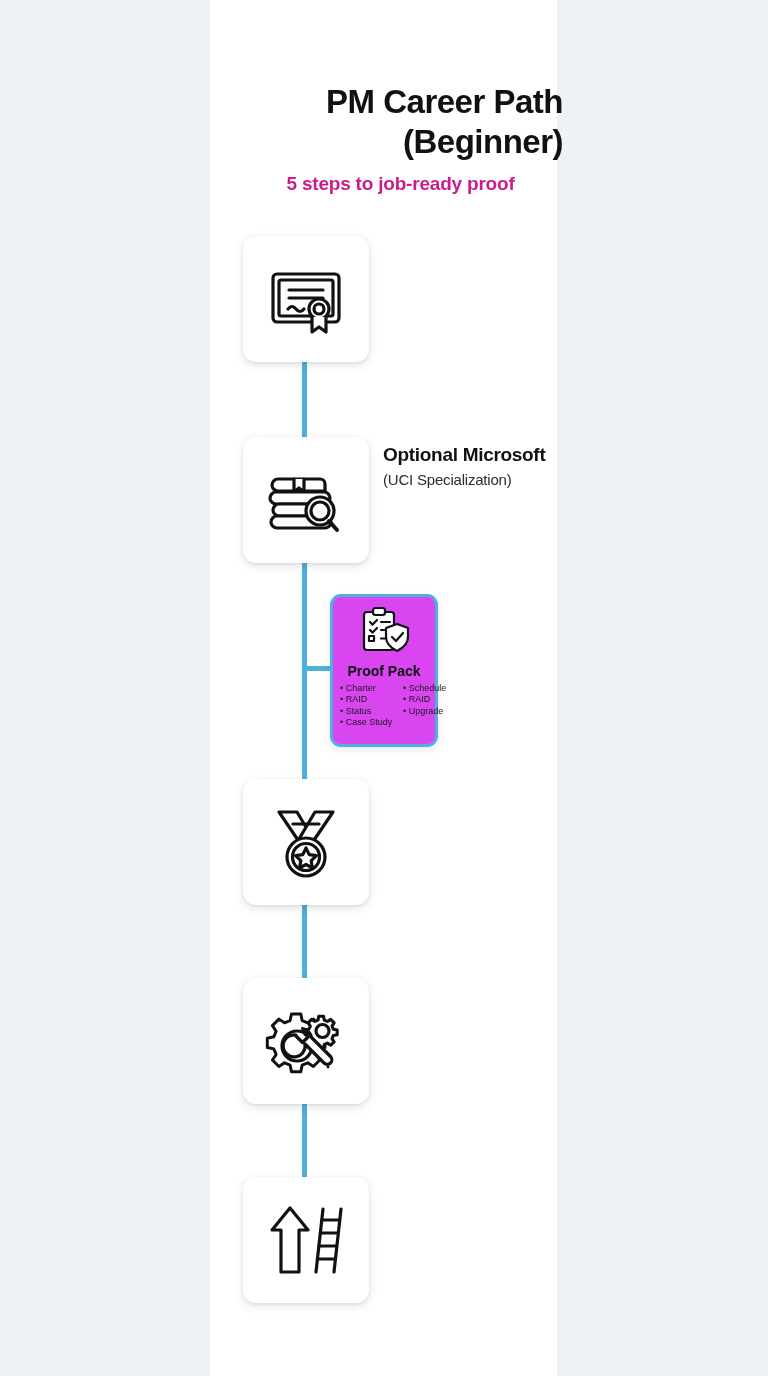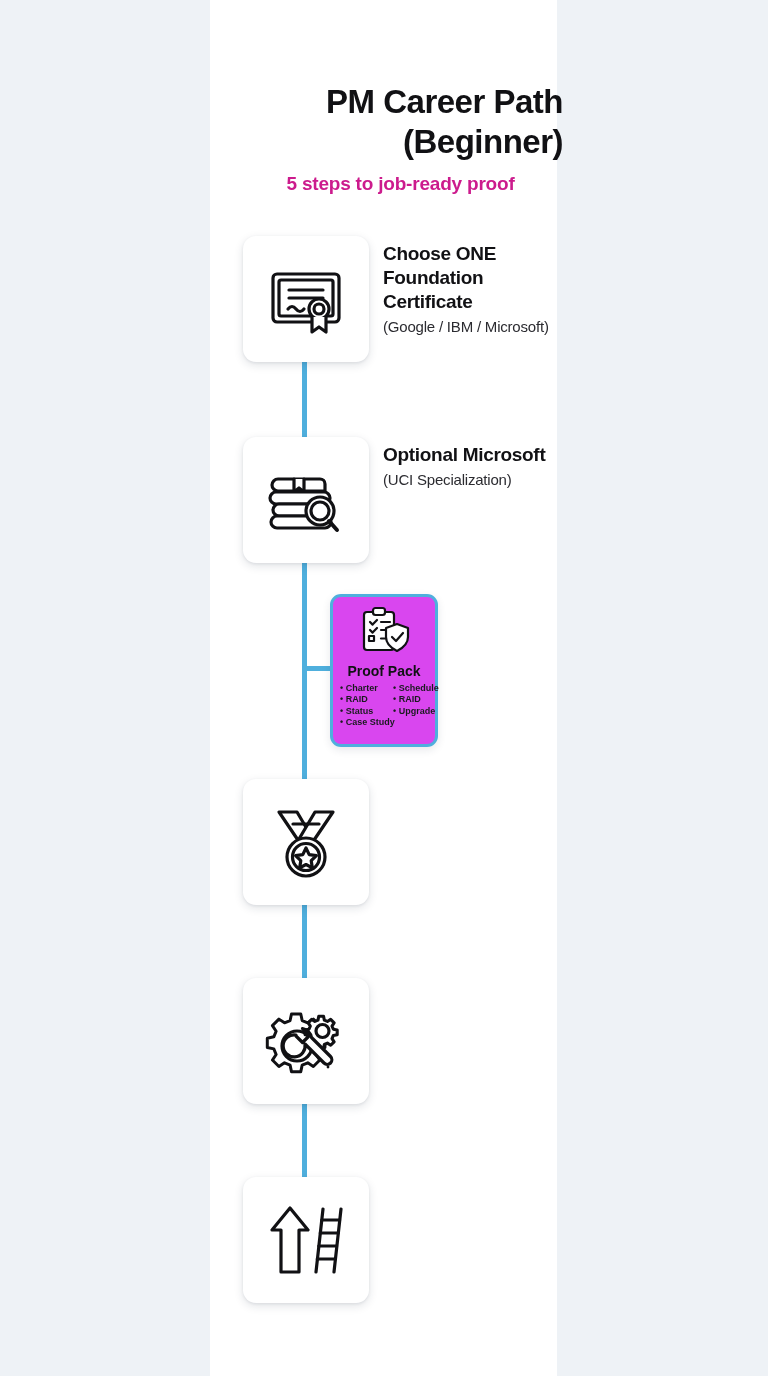--- a/index.html
+++ b/index.html
@@ -66,21 +66,21 @@
     box-shadow:0 3px 9px rgba(25,40,65,0.10);
     box-sizing:border-box;
   }
   .proof-icon{position:absolute;left:0;top:9px;width:102px;text-align:center;}
   .proof-title{
     position:absolute;left:0;top:66px;width:102px;text-align:center;
     font-size:14px;line-height:17px;font-weight:700;color:#111114;
   }
   .proof-lists{
     position:absolute;left:7px;top:86px;width:95px;
-    display:flex;gap:5px;font-weight:bold;
+    display:flex;gap:15px;
   }
   .proof-col{flex:0 0 auto;}
   .proof-col li{
     list-style:none;
     font-size:9px;line-height:11.4px;color:#1a1a1f;white-space:nowrap;
   }
   .proof-col li::before{content:"• ";}
   .proof-col ul{margin:0;padding:0;}
   .col-a{width:48px;}
   .col-b{width:45px;}
@@ -109,24 +109,20 @@
         <rect x="9" y="17" width="66" height="48" rx="4"></rect>
         <rect x="15" y="23" width="54" height="36" rx="2"></rect>
         <line x1="25" y1="33" x2="59" y2="33"></line>
         <line x1="25" y1="41" x2="59" y2="41"></line>
         <path d="M24 52 q4 -5 8 0 t8 0"></path>
         <circle cx="55" cy="52" r="10" fill="#ffffff"></circle>
         <circle cx="55" cy="52" r="5"></circle>
         <path d="M48 60 L48 75 L55 70 L62 75 L62 60" fill="#ffffff"></path>
       </svg>
       </span>
-    </div>
-    <div class="step-text">
-      <div class="step-title">Choose ONE Foundation Certificate</div>
-      <div class="step-sub">(Google / IBM / Microsoft)</div>
     </div>
   </div>
 
   <div class="step" style="top:437px">
     <div class="icon-card">
       <span>
       <svg width="84" height="84" viewBox="0 0 84 84" fill="none" stroke="#111114" stroke-width="3.2" stroke-linecap="round" stroke-linejoin="round">
         <path d="M14 21 h42 a5 5 0 0 1 5 5 v7 h-47 a5 5 0 0 1 0 -12 z" fill="#fff"></path>
         <path d="M30 21 v13 l5 -4 l5 4 v-13" fill="#fff"></path>
         <path d="M12 34 h48 a5 5 0 0 1 0 12 h-48 a5 5 0 0 1 0 -12 z" fill="#fff"></path>

